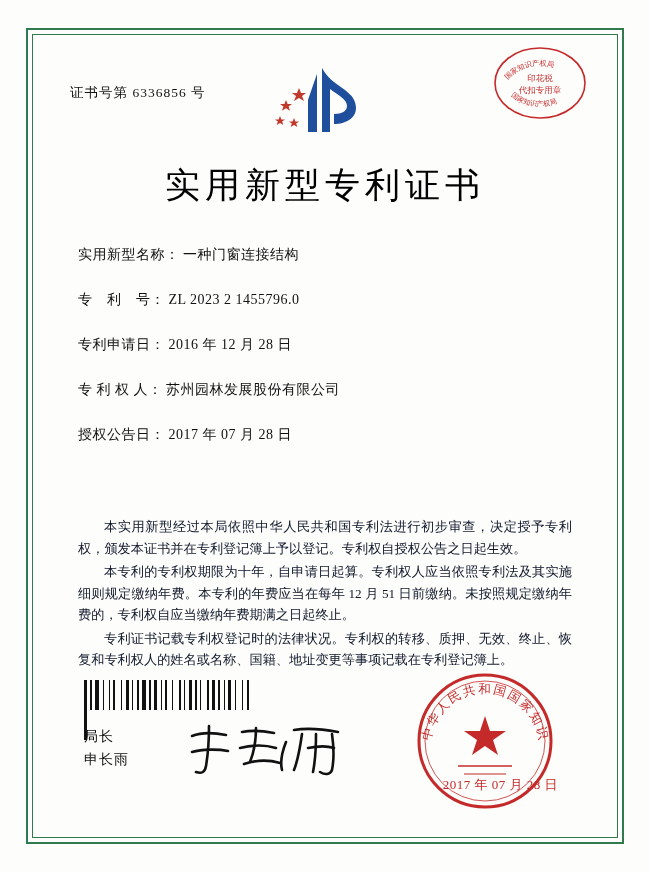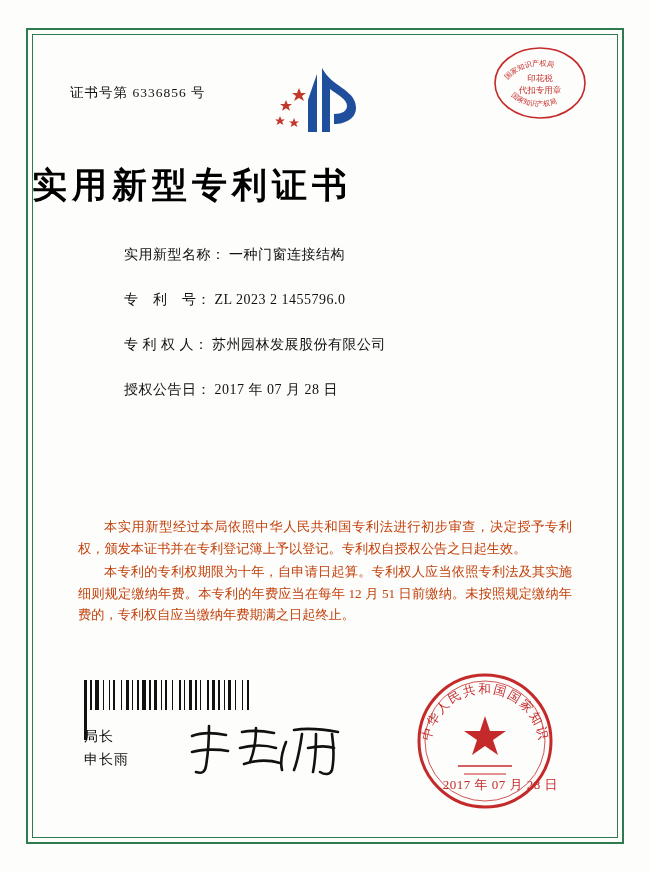--- a/index.html
+++ b/index.html
@@ -73,22 +73,23 @@
     width: 130px;
     height: 78px;
   }
 
   
   .title {
     position: absolute;
     left: 0;
     right: 0;
     top: 128px;
+    text-align: center;
     font-size: 35px;
-    font-weight: bold;
+    font-weight: normal;
     letter-spacing: 5px;
     color: #000;
     font-family: "Liberation Serif", "DejaVu Serif", serif;
   }
 
   
   .fields {
     position: absolute;
     left: 46px;
     right: 46px;
@@ -97,36 +98,35 @@
   .field-row {
     font-size: 14px;
     line-height: 22px;
     margin-bottom: 23px;
     color: #111;
     white-space: nowrap;
   }
   .field-label {
     display: inline-block;
     letter-spacing: 0.5px;
-    margin-left: 46px;
   }
   .field-value {
     display: inline-block;
     letter-spacing: 0.5px;
   }
 
   
   .body-text {
     position: absolute;
     left: 46px;
     right: 46px;
     top: 482px;
     font-size: 13.2px;
     line-height: 21.5px;
-    color: #c2410c;
+    color: #0f172a;
     text-align: justify;
   }
   .body-text p {
     margin: 0 0 2px 0;
     text-indent: 26px;
   }
 
   
   .barcode {
     position: absolute;
@@ -242,32 +242,37 @@
     <div class="fields">
       <div class="field-row">
         <span class="field-label">实用新型名称：</span>
         <span class="field-value">一种门窗连接结构</span>
       </div>
       <div class="field-row">
         <span class="field-label">专　利　号：</span>
         <span class="field-value">ZL 2023 2 1455796.0</span>
       </div>
       <div class="field-row">
+        <span class="field-label">专利申请日：</span>
+        <span class="field-value">2016 年 12 月 28 日</span>
+      </div>
+      <div class="field-row">
         <span class="field-label">专 利 权 人：</span>
         <span class="field-value">苏州园林发展股份有限公司</span>
       </div>
       <div class="field-row">
         <span class="field-label">授权公告日：</span>
         <span class="field-value">2017 年 07 月 28 日</span>
       </div>
     </div>
 
     <div class="body-text">
       <p>本实用新型经过本局依照中华人民共和国专利法进行初步审查，决定授予专利权，颁发本证书并在专利登记簿上予以登记。专利权自授权公告之日起生效。</p>
       <p>本专利的专利权期限为十年，自申请日起算。专利权人应当依照专利法及其实施细则规定缴纳年费。本专利的年费应当在每年 12 月 51 日前缴纳。未按照规定缴纳年费的，专利权自应当缴纳年费期满之日起终止。</p>
+      <p>专利证书记载专利权登记时的法律状况。专利权的转移、质押、无效、终止、恢复和专利权人的姓名或名称、国籍、地址变更等事项记载在专利登记簿上。</p>
     </div>
 
     <div class="barcode"><span style="width:3px"></span><span style="width:1px;background:transparent"></span><span style="width:2px"></span><span style="width:1px;background:transparent"></span><span style="width:4px"></span><span style="width:2px;background:transparent"></span><span style="width:1px"></span><span style="width:3px;background:transparent"></span><span style="width:1px"></span><span style="width:1px;background:transparent"></span><span style="width:2px"></span><span style="width:4px;background:transparent"></span><span style="width:1px"></span><span style="width:2px;background:transparent"></span><span style="width:3px"></span><span style="width:1px;background:transparent"></span><span style="width:1px"></span><span style="width:2px;background:transparent"></span><span style="width:2px"></span><span style="width:1px;background:transparent"></span><span style="width:4px"></span><span style="width:1px;background:transparent"></span><span style="width:2px"></span><span style="width:1px;background:transparent"></span><span style="width:3px"></span><span style="width:2px;background:transparent"></span><span style="width:1px"></span><span style="width:1px;background:transparent"></span><span style="width:2px"></span><span style="width:3px;background:transparent"></span><span style="width:1px"></span><span style="width:4px;background:transparent"></span><span style="width:2px"></span><span style="width:1px;background:transparent"></span><span style="width:1px"></span><span style="width:2px;background:transparent"></span><span style="width:3px"></span><span style="width:1px;background:transparent"></span><span style="width:2px"></span><span style="width:1px;background:transparent"></span><span style="width:1px"></span><span style="width:4px;background:transparent"></span><span style="width:2px"></span><span style="width:1px;background:transparent"></span><span style="width:3px"></span><span style="width:1px;background:transparent"></span><span style="width:2px"></span><span style="width:2px;background:transparent"></span><span style="width:1px"></span><span style="width:1px;background:transparent"></span><span style="width:3px"></span><span style="width:2px;background:transparent"></span><span style="width:1px"></span><span style="width:4px;background:transparent"></span><span style="width:1px"></span><span style="width:2px;background:transparent"></span><span style="width:2px"></span><span style="width:1px;background:transparent"></span><span style="width:3px"></span><span style="width:1px;background:transparent"></span></div>
 
     <div class="director">
       <div>局长</div>
       <div>申长雨</div>
     </div>
 
     <div class="signature">

